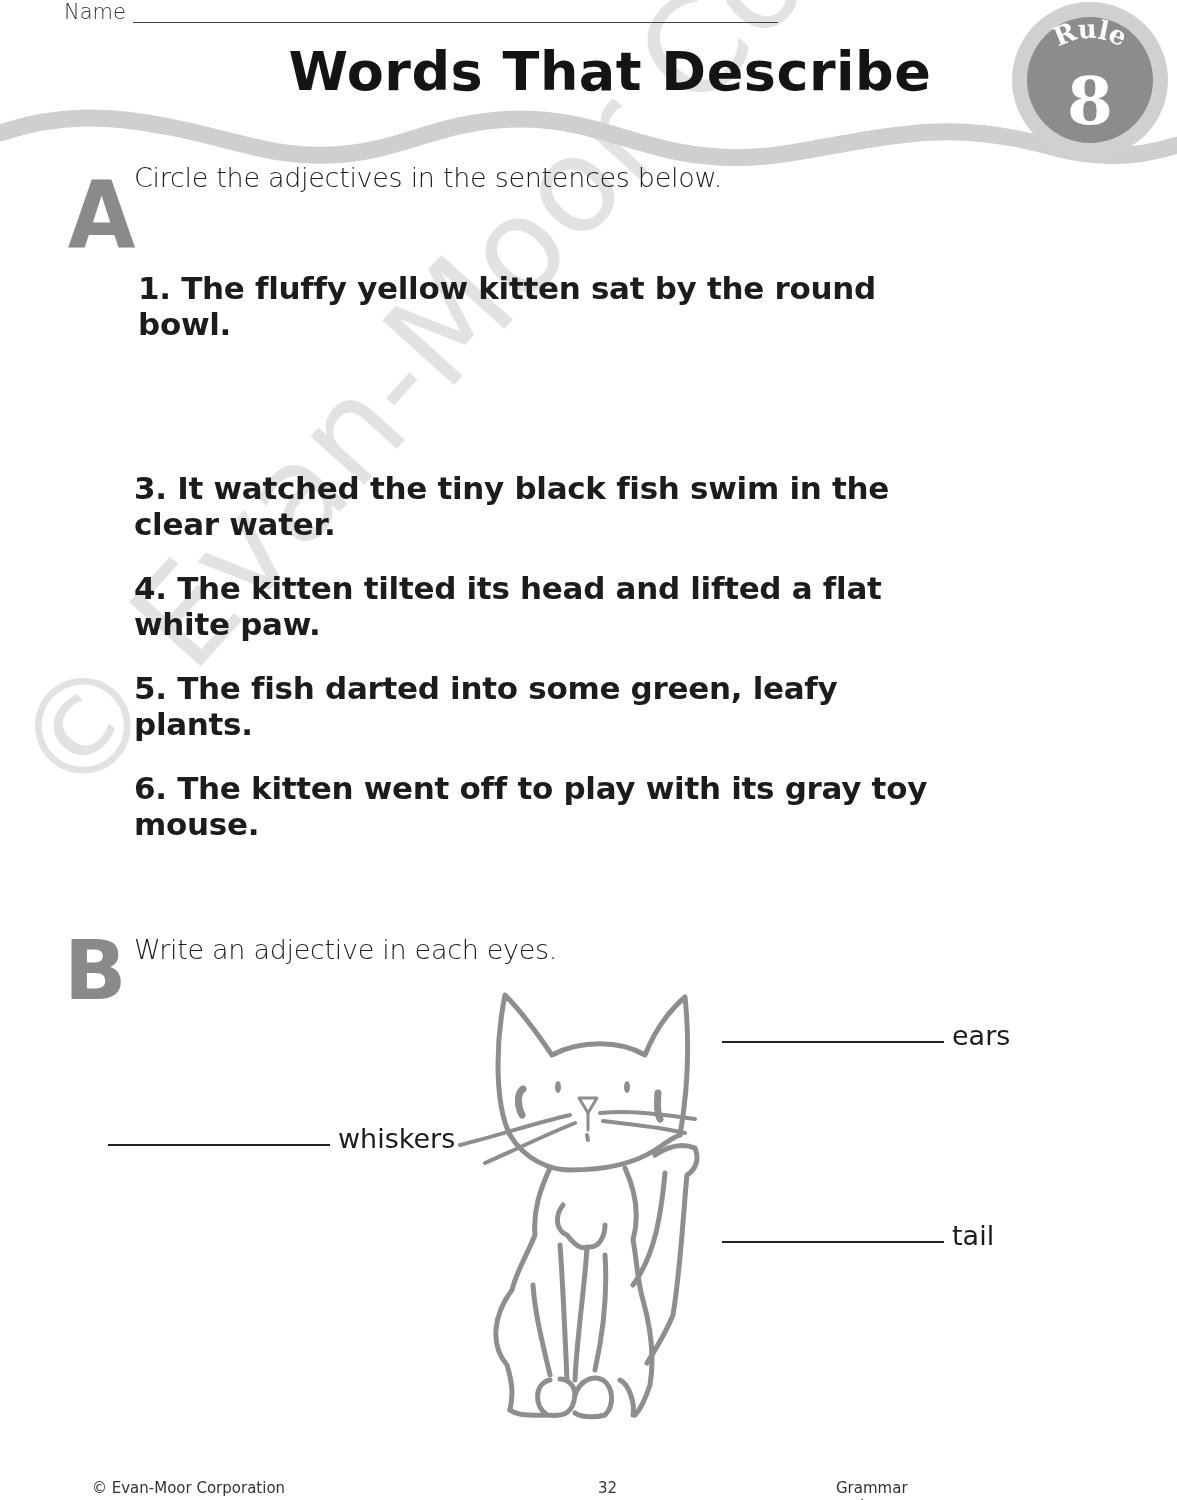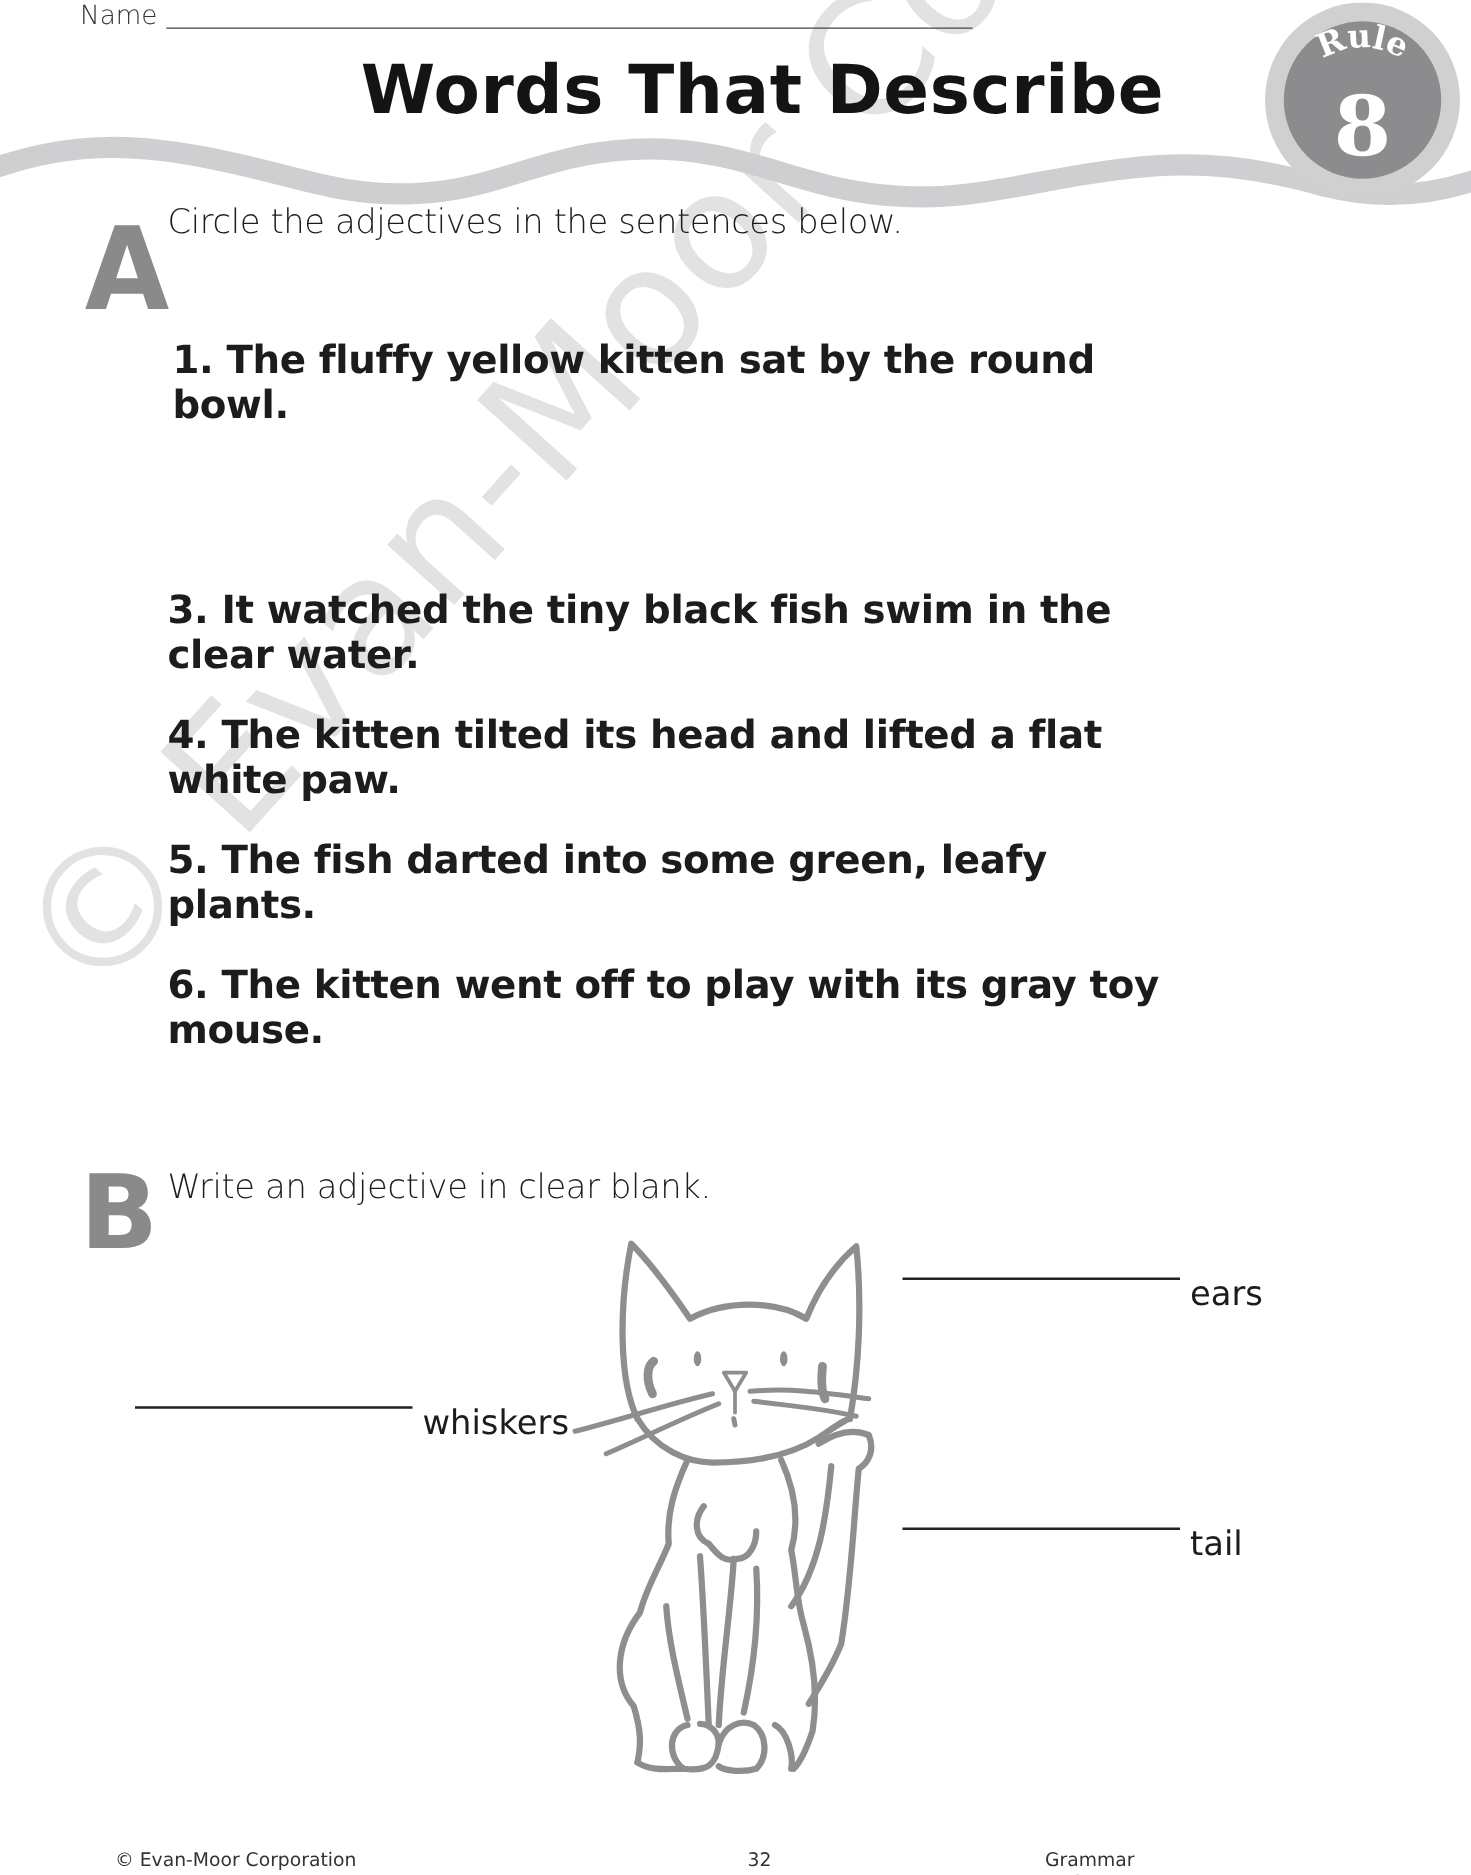--- a/index.html
+++ b/index.html
@@ -20,21 +20,21 @@
              font-family: "DejaVu Sans", sans-serif; letter-spacing: 0.5px; }
     .wave { left: 0; top: 105px; z-index: 2; }
     .rule-badge { left: 1010px; top: 2px; width: 160px; height: 160px; z-index: 3; }
     .section-letter { font-family: "DejaVu Sans", sans-serif; font-weight: bold; color: #8a8a8a; font-size: 90px; line-height: 1; }
     .letter-a { left: 66px; top: 170px; font-size: 92px; transform: scaleX(0.95); }
     .letter-b { left: 64px; top: 930px; font-size: 82px; }
     .instruction { font-family: "DejaVu Sans", sans-serif; font-size: 27px; color: #1c1c1c; font-weight: 300; letter-spacing: -0.3px; }
     .instr-a { left: 134px; top: 162px; }
     .instr-b { left: 134px; top: 934px; }
     .sentence { position: absolute; left: 134px; font-family: "DejaVu Sans", sans-serif; font-size: 31px; color: #1c1c1c; font-weight: 700; letter-spacing: -0.3px; }
-    .blank-row { position: absolute; display: flex; align-items: flex-start; }
+    .blank-row { position: absolute; display: flex; align-items: flex-end; }
     .blank-line { height: 2px; background: #222; margin-bottom: 6px; }
     .blank-label { font-family: "DejaVu Sans", sans-serif; font-size: 27px; color: #1c1c1c; margin-left: 8px; line-height: 1; }
     .cat { left: 455px; top: 985px; z-index: 2; }
     .footer { font-family: "DejaVu Sans", sans-serif; font-size: 15px; color: #333; top: 1479px; }
     .footer-left { left: 80px; margin-left: 12px; }
     .footer-center { left: 598px; }
     .footer-right { left: 836px; }
   </style>
 </head>
 <body>
@@ -69,21 +69,21 @@
   <div class="abs section-letter letter-a">A</div>
   <div class="abs instruction instr-a">Circle the adjectives in the sentences below.</div>
 
   <div class="sentence" style="top:270px; left:138px;">1. The fluffy yellow kitten sat by the round bowl.</div>
   <div class="sentence" style="top:470px;">3. It watched the tiny black fish swim in the clear water.</div>
   <div class="sentence" style="top:570px;">4. The kitten tilted its head and lifted a flat white paw.</div>
   <div class="sentence" style="top:670px;">5. The fish darted into some green, leafy plants.</div>
   <div class="sentence" style="top:770px;">6. The kitten went off to play with its gray toy mouse.</div>
 
   <div class="abs section-letter letter-b">B</div>
-  <div class="abs instruction instr-b">Write an adjective in clear blank.</div>
+  <div class="abs instruction instr-b">Write an adjective in each eyes.</div>
 
   <div class="blank-row" style="left:722px; top:1022px;">
     <div class="blank-line" style="width:222px;" title=""></div>
     <span class="blank-label">ears</span>
   </div>
   <div class="blank-row" style="left:108px; top:1125px;">
     <div class="blank-line" style="width:222px;" title=""></div>
     <span class="blank-label">whiskers</span>
   </div>
   <div class="blank-row" style="left:722px; top:1222px;">

